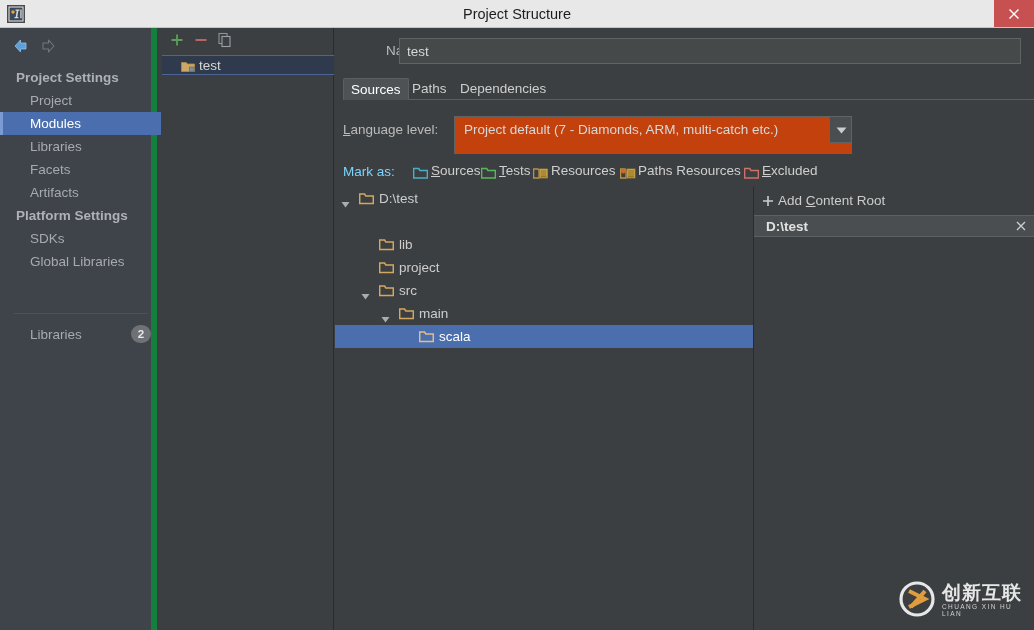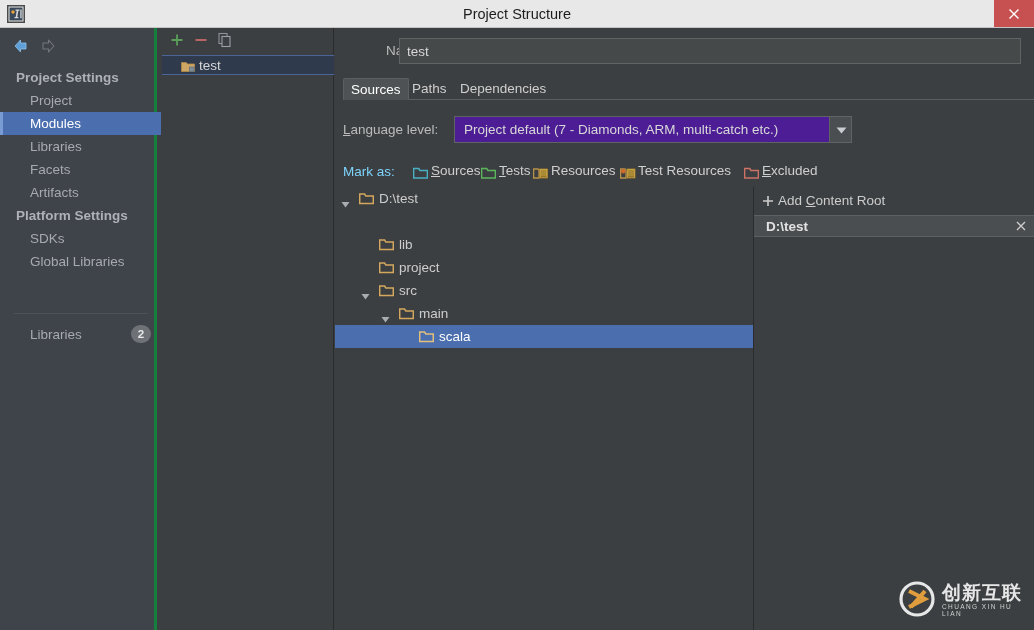--- a/index.html
+++ b/index.html
@@ -29,21 +29,21 @@
   .close-btn {
     position: absolute; right: 0; top: 0; width: 40px; height: 27px;
     background: #c75050; cursor: pointer;
   }
   .close-btn svg { position: absolute; left: 14px; top: 8px; }
 
   
   .sidebar {
     position: absolute; left: 0; top: 28px; width: 157px; height: 602px;
     background: #3f434a;
-    border-right: 3px solid #15803d;
+    border-right: 6px solid #15803d;
   }
   .nav-arrows { position: absolute; left: 8px; top: 6px; width: 70px; height: 24px; }
   .nav-arrow { position: absolute; top: 4px; width: 18px; height: 16px; cursor: pointer; }
   .nav-back { left: 4px; }
   .nav-fwd { left: 31px; }
 
   .side-group {
     position: absolute; left: 0; width: 161px; height: 23px;
     font-size: 13.5px; font-weight: bold; color: #aeb1b6;
     line-height: 23px; padding-left: 16px;
@@ -136,22 +136,22 @@
     border-radius: 2px 2px 0 0;
   }
 
   .lang-row { position: absolute; left: 0; top: 88px; width: 699px; height: 30px; }
   .lang-label {
     position: absolute; left: 8px; top: 6px;
     font-size: 13.5px; color: #bbbbbb;
   }
   .lang-label u { text-decoration: underline; }
   .lang-combo {
-    position: absolute; left: 119px; top: 0; width: 398px; height: 27px;
-    background: #4c1d95; border: 1px solid #5e6364; cursor: pointer;
+    position: absolute; left: 119px; top: 0; width: 398px; height: 38px;
+    background: #c2410c; border: 1px solid #5e6364; cursor: pointer;
   }
   .lang-combo .lc-text {
     position: absolute; left: 9px; top: 0; height: 25px; line-height: 25px;
     font-size: 13.5px; color: #d8d8d8; white-space: nowrap;
   }
   .lang-arrow {
     position: absolute; left: 494px; top: 0; width: 23px; height: 27px;
     background: #4a4e50; border: 1px solid #5e6364; cursor: pointer;
   }
   .lang-arrow svg { position: absolute; left: 6px; top: 10px; }
@@ -381,21 +381,21 @@
 
       <div class="mark-item" style="left:285px">
         <span class="mi-ico">
           <svg width="16" height="12" viewBox="0 0 16 12">
             <path d="M0.6 2 L0.6 11 L6 11 L6 3.6 L5 2 Z" fill="none" stroke="#b8924a" stroke-width="1.3"></path>
             <circle cx="3.2" cy="4.2" r="2.2" fill="#d06a2a"></circle>
             <rect x="7" y="2" width="8" height="9" fill="#e0b84f" stroke="#a8862f" stroke-width="0.8"></rect>
             <path d="M7.9 4 L14.1 4 M7.9 6 L14.1 6 M7.9 8 L14.1 8 M7.9 9.8 L14.1 9.8" stroke="#6b5418" stroke-width="0.9"></path>
           </svg>
         </span>
-        <span class="mi-txt">Test Resources</span>
+        <span class="mi-txt">Paths Resources</span>
       </div>
 
       <div class="mark-item" style="left:409px">
         <span class="mi-ico">
           <svg width="15" height="12" viewBox="0 0 15 12">
             <path d="M0.6 1.6 L0.6 11 L14.4 11 L14.4 3.4 L6.9 3.4 L5.7 1.6 Z" fill="none" stroke="#cc7266" stroke-width="1.5"></path>
           </svg>
         </span>
         <span class="mi-txt"><u>E</u>xcluded</span>
       </div>

